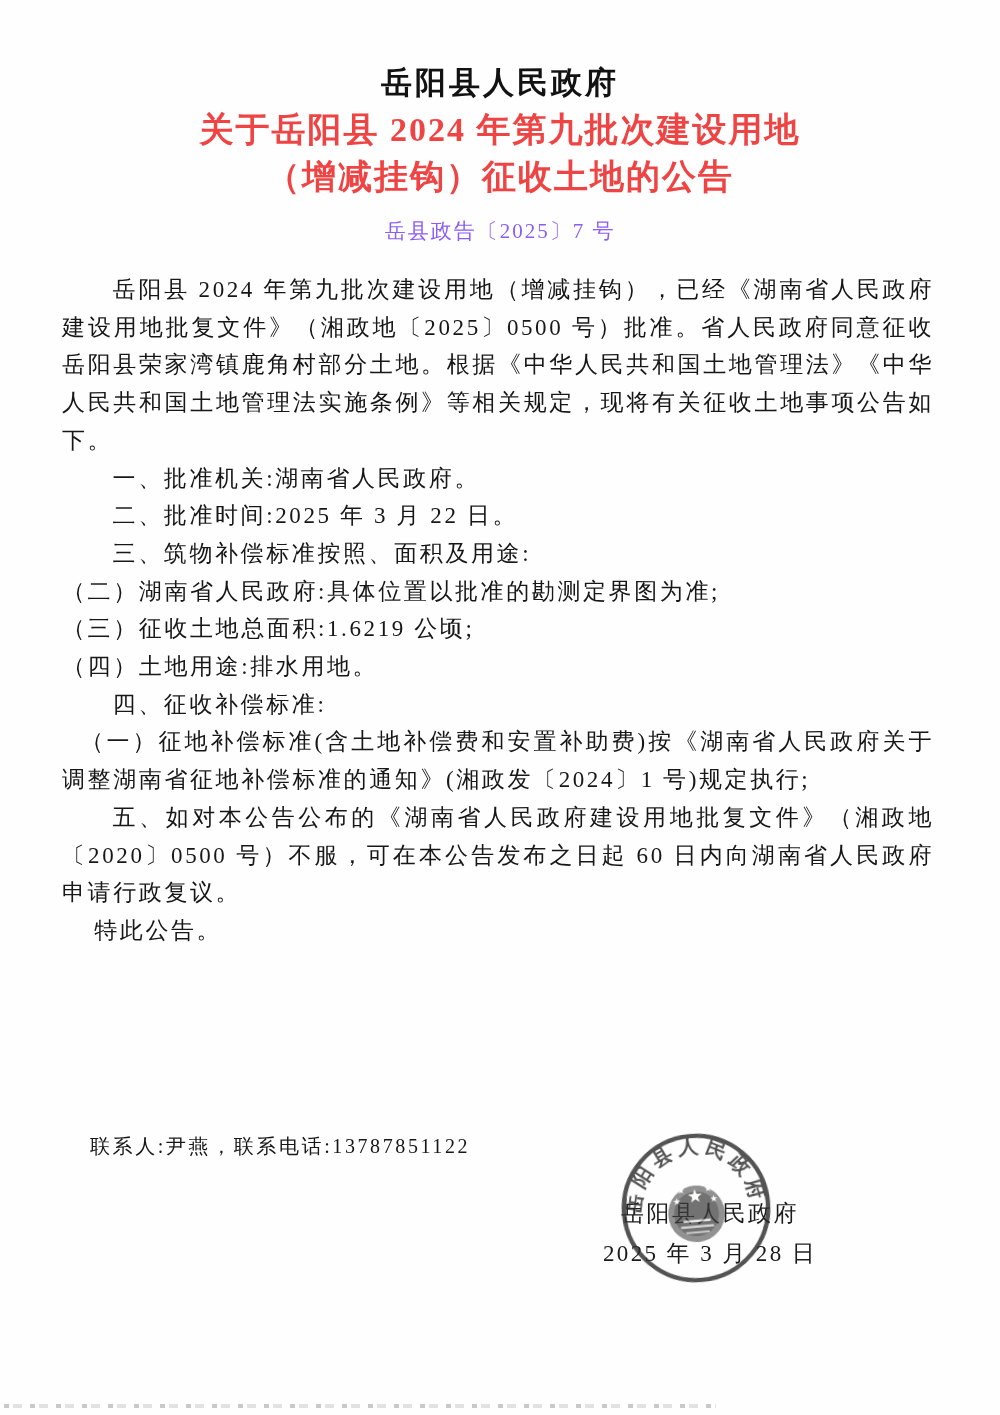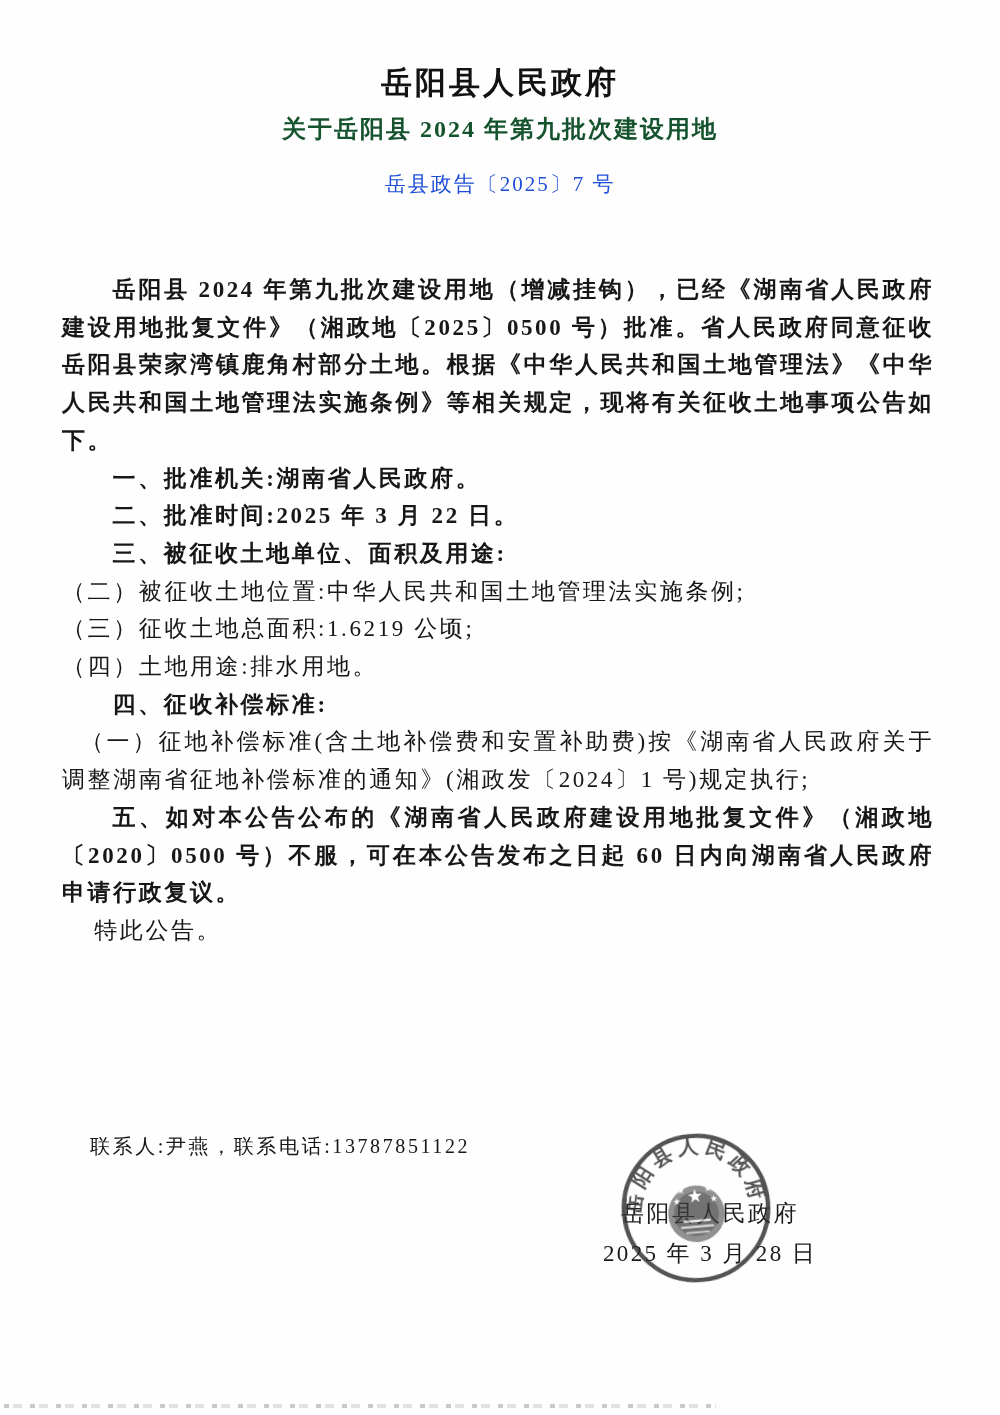--- a/index.html
+++ b/index.html
@@ -12,35 +12,35 @@
     color:#161616;
     overflow:hidden;
   }
   
   .header{position:absolute;top:60px;left:0;width:1000px;text-align:center;}
   .doc-title{
     margin:0;font-size:31px;font-weight:bold;line-height:46px;
     letter-spacing:3px;color:#121212;
   }
   .doc-subtitle{
-    margin:0;font-size:24px;font-weight:bold;line-height:47px;
-    letter-spacing:2px;color:#14532d;
+    margin:0;font-size:34px;font-weight:bold;line-height:47px;
+    letter-spacing:2px;color:#ef4444;
   }
   .doc-number{
     margin:14px 0 0 0;font-size:21px;font-weight:normal;line-height:34px;
-    letter-spacing:2px;color:#1d4ed8;
+    letter-spacing:2px;color:#8b5cf6;
   }
   
   .body-text{
     position:absolute;top:271px;left:62px;width:872px;
     font-size:23px;line-height:37.7px;letter-spacing:2.6px;
     text-align:justify;color:#171717;
   }
   .body-text p{margin:0;padding:0;}
-  .ind2{text-indent:2.2em;font-weight:bold;}
+  .ind2{text-indent:2.2em;}
   .ind08{text-indent:0.8em;}
   .ind0{text-indent:0;}
   .ind14{text-indent:1.4em;}
   
   .contact{
     position:absolute;top:1128px;left:62px;width:872px;
     font-size:20px;line-height:37.7px;letter-spacing:2.6px;
     text-indent:1.4em;color:#171717;
   }
   
@@ -69,29 +69,30 @@
   }
 </style>
 </head>
 <body>
 
 <div class="page">
 
   <div class="header">
     <h1 class="doc-title">岳阳县人民政府</h1>
     <div class="doc-subtitle">关于岳阳县 2024 年第九批次建设用地</div>
+    <div class="doc-subtitle">（增减挂钩）征收土地的公告</div>
     <div class="doc-number">岳县政告〔2025〕7 号</div>
   </div>
 
   <div class="body-text">
     <p class="ind2">岳阳县 2024 年第九批次建设用地（增减挂钩），已经《湖南省人民政府建设用地批复文件》（湘政地〔2025〕0500 号）批准。省人民政府同意征收岳阳县荣家湾镇鹿角村部分土地。根据《中华人民共和国土地管理法》《中华人民共和国土地管理法实施条例》等相关规定，现将有关征收土地事项公告如下。</p>
     <p class="ind2">一、批准机关:湖南省人民政府。</p>
     <p class="ind2">二、批准时间:2025 年 3 月 22 日。</p>
-    <p class="ind2">三、被征收土地单位、面积及用途:</p>
-    <p class="ind0">（二）被征收土地位置:中华人民共和国土地管理法实施条例;</p>
+    <p class="ind2">三、筑物补偿标准按照、面积及用途:</p>
+    <p class="ind0">（二）湖南省人民政府:具体位置以批准的勘测定界图为准;</p>
     <p class="ind0">（三）征收土地总面积:1.6219 公顷;</p>
     <p class="ind0">（四）土地用途:排水用地。</p>
     <p class="ind2">四、征收补偿标准:</p>
     <p class="ind08">（一）征地补偿标准(含土地补偿费和安置补助费)按《湖南省人民政府关于调整湖南省征地补偿标准的通知》(湘政发〔2024〕1 号)规定执行;</p>
     <p class="ind2">五、如对本公告公布的《湖南省人民政府建设用地批复文件》（湘政地〔2020〕0500 号）不服，可在本公告发布之日起 60 日内向湖南省人民政府申请行政复议。</p>
     <p class="ind14">特此公告。</p>
   </div>
 
   <div class="contact">联系人:尹燕，联系电话:13787851122</div>
 

